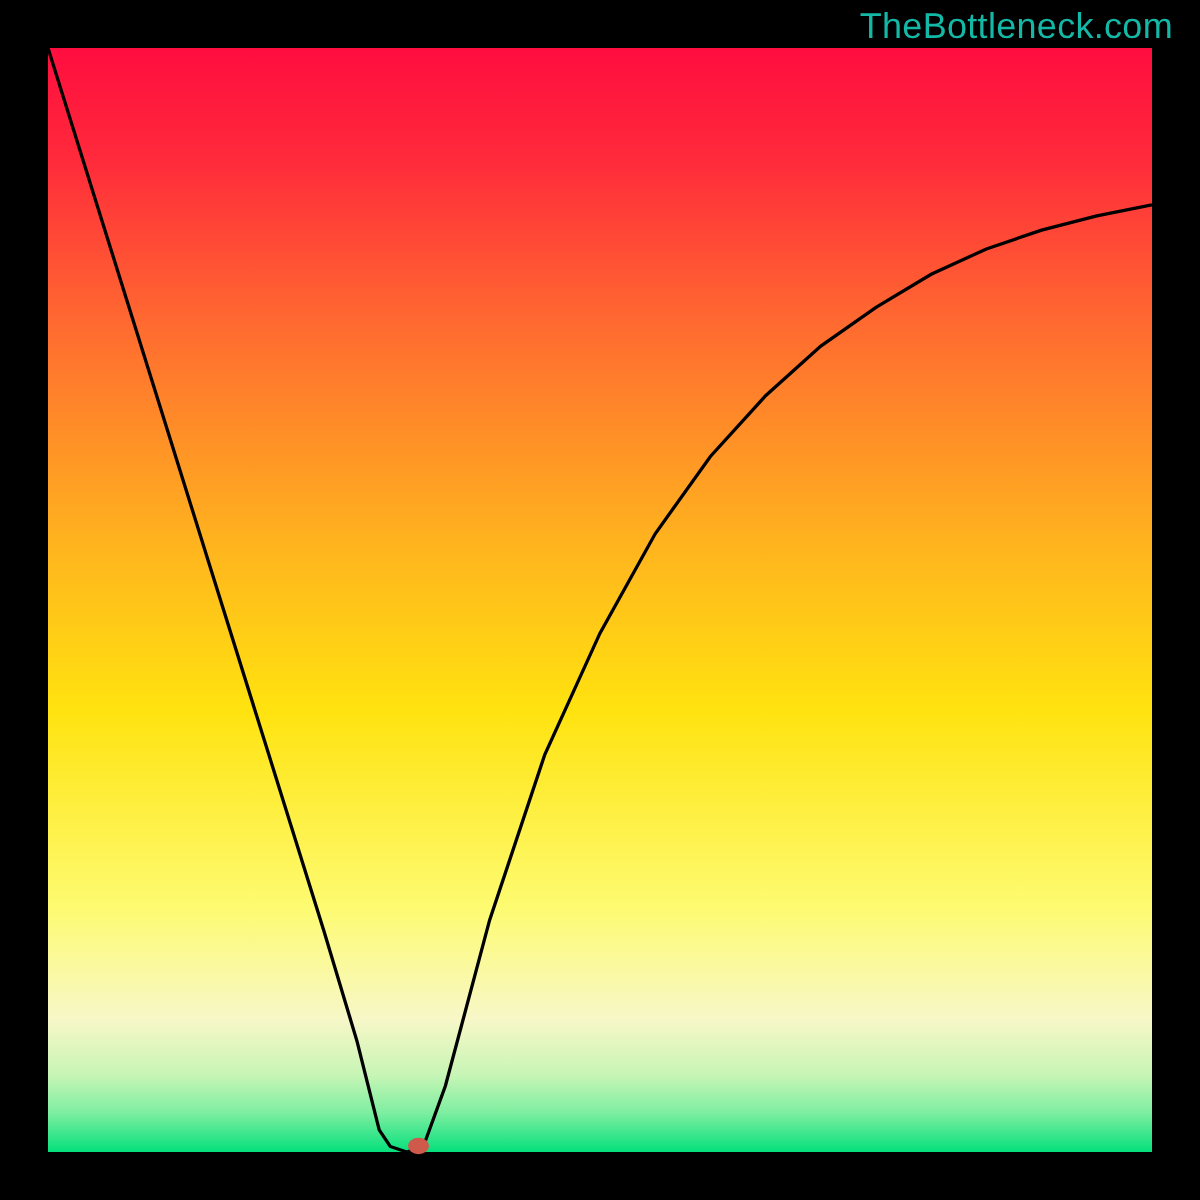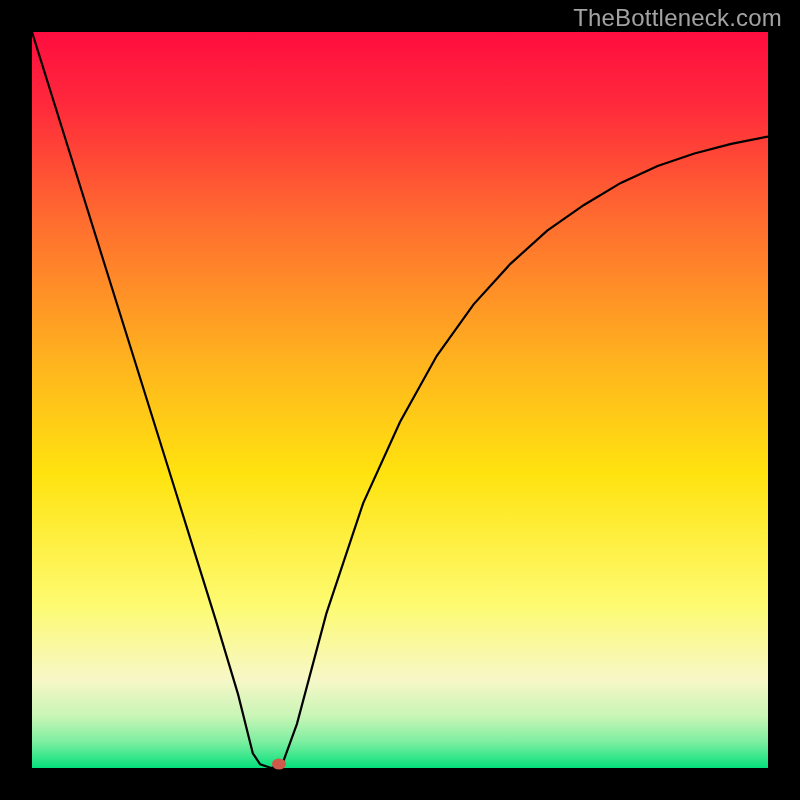--- a/index.html
+++ b/index.html
@@ -14,21 +14,21 @@
   .frame {
     position: relative;
     width: 800px;
     height: 800px;
     background: #000;
   }
   .watermark {
     position: absolute;
     top: 4px;
     right: 18px;
-    color: #a3a3a3;
+    color: #14b8a6;
     font-size: 24px;
     font-weight: 500;
     letter-spacing: 0.2px;
     user-select: none;
   }
   .plot {
     position: absolute;
     left: 32px;
     top: 32px;
     width: 736px;

